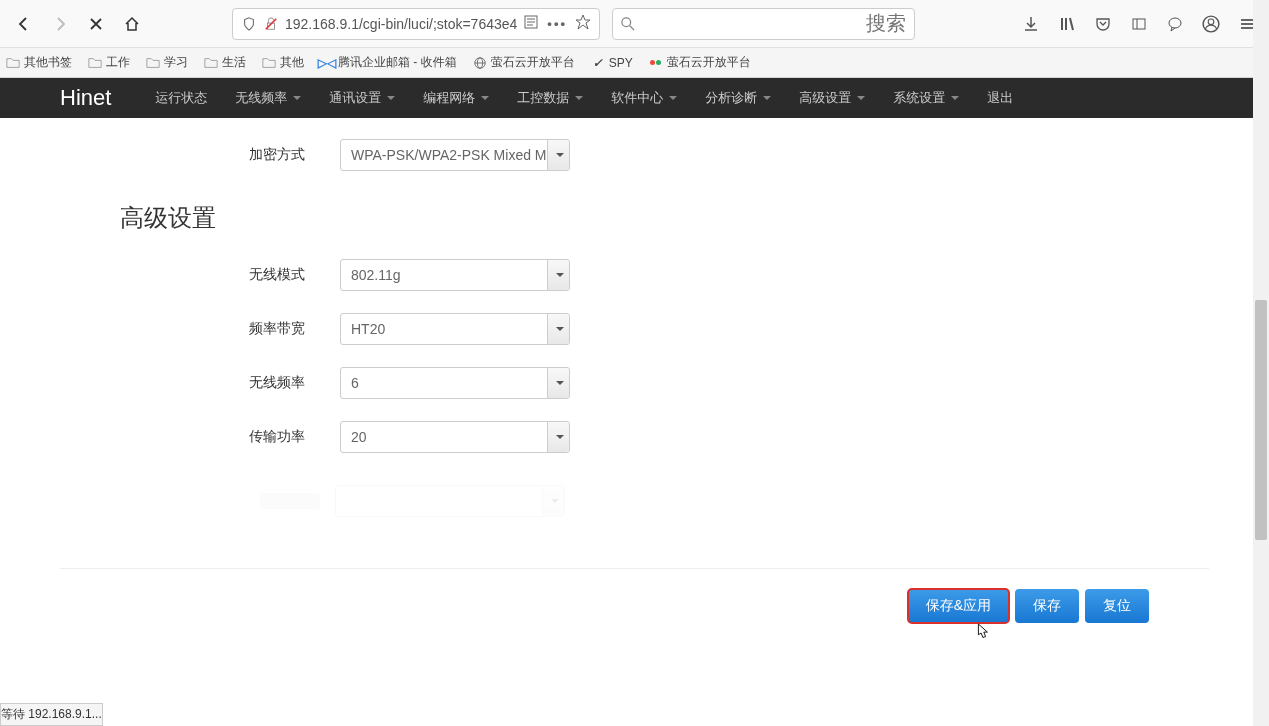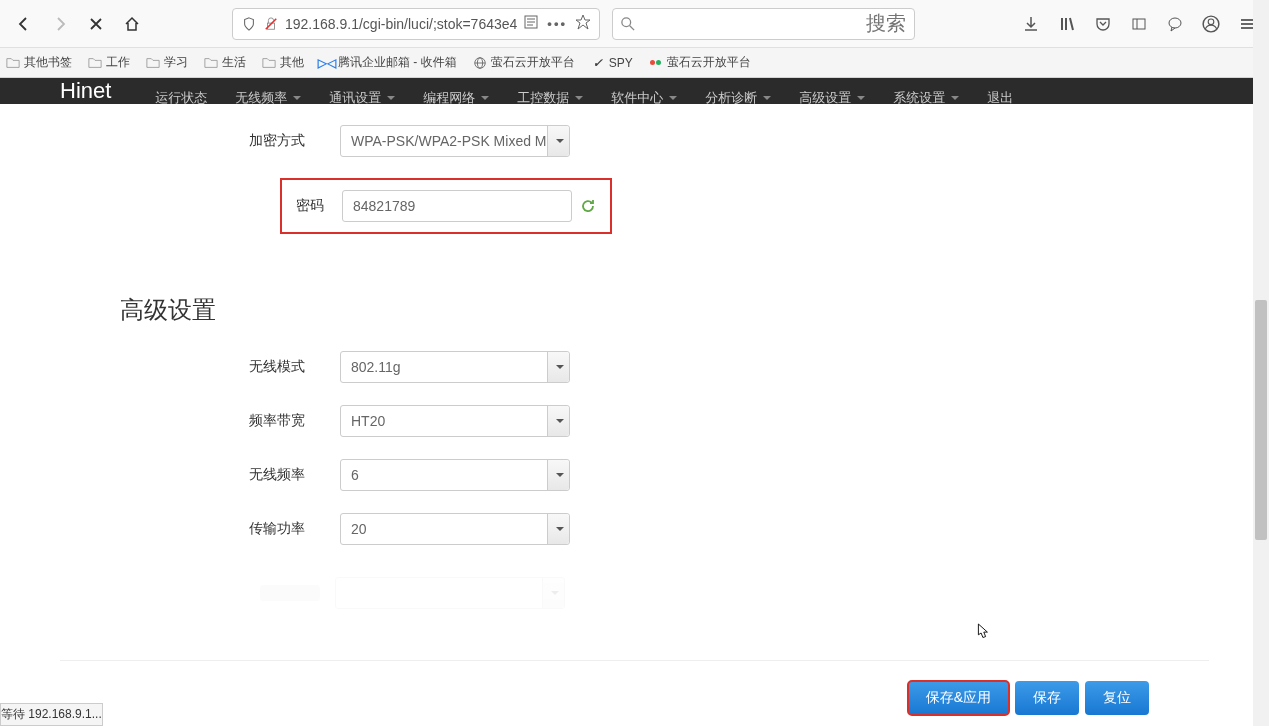--- a/index.html
+++ b/index.html
@@ -19,21 +19,21 @@
     .toolbar-right { margin-left: auto; display: flex; gap: 8px; align-items: center; }
     .toolbar-icon { width: 28px; height: 28px; display: flex; align-items: center; justify-content: center; border-radius: 4px; color: #555; cursor: pointer; }
     
     
     .bookmarks-bar { height: 30px; background: #f5f5f5; border-bottom: 1px solid #d4d4d4; display: flex; align-items: center; padding: 0 0; gap: 4px; font-size: 12px; }
     .bookmark-item { display: flex; align-items: center; gap: 4px; padding: 4px 6px; border-radius: 3px; color: #444; cursor: pointer; }
     .folder-icon { width: 14px; height: 14px; }
     .fav-icon { width: 14px; height: 14px; display: inline-flex; align-items: center; justify-content: center; }
     
     
-    .app-nav { height: 26px; background: #2b2b2b; display: flex; padding: 0 0 0 60px; color: #ddd; font-size: 13px; }
+    .app-nav { height: 40px; background: #2b2b2b; display: flex; align-items: center; padding: 0 0 0 60px; color: #ddd; font-size: 13px; }
     .brand { font-size: 22px; color: #fff; margin-right: 30px; font-weight: 400; }
     .nav-item { padding: 0 14px; height: 40px; display: flex; align-items: center; cursor: pointer; color: #ccc; gap: 4px; }
     .caret { width: 0; height: 0; border-left: 4px solid transparent; border-right: 4px solid transparent; border-top: 4px solid #888; margin-left: 2px; }
     
     
     .content { padding: 20px 60px 40px 60px; min-height: 560px; position: relative; }
     .form-row { display: flex; align-items: center; margin-bottom: 20px; height: 34px; gap: 15px; }
     .form-label { width: 265px; text-align: right; padding-right: 20px; color: #333; font-size: 14px; }
     .select-wrap { position: relative; width: 230px; height: 32px; border: 1px solid #ccc; border-radius: 3px; display: flex; align-items: center; background: #fff; }
     .select-wrap .sel-value { flex: 1; padding: 0 10px; color: #666; font-size: 14px; overflow: hidden; white-space: nowrap; }
@@ -273,29 +273,20 @@
   <div class="form-row">
     <div class="form-label">加密方式</div>
     <div class="select-wrap">
       <div class="sel-value">WPA-PSK/WPA2-PSK Mixed Mo</div>
       <div class="sel-btn">
           <span class="caret"></span>
         </div>
     </div>
   </div>
 
-  <div class="highlight-row">
-    <div class="form-label">密码</div>
-    <input class="text-input" type="text" value="84821789" style="">
-    <span class="refresh-icon">
-      <svg viewBox="0 0 16 16" width="16" height="16">
-          <path d="M13 8 a5 5 0 1 1 -1.5 -3.5 M13 2 V5 H10" stroke="#5fa845" fill="none" stroke-width="1.8"></path>
-        </svg>
-    </span>
-  </div>
 
   <h2 class="section-title">高级设置</h2>
 
   <div class="form-row">
     <div class="form-label">无线模式</div>
     <div class="select-wrap">
       <div class="sel-value">802.11g</div>
       <div class="sel-btn">
           <span class="caret"></span>
         </div>

